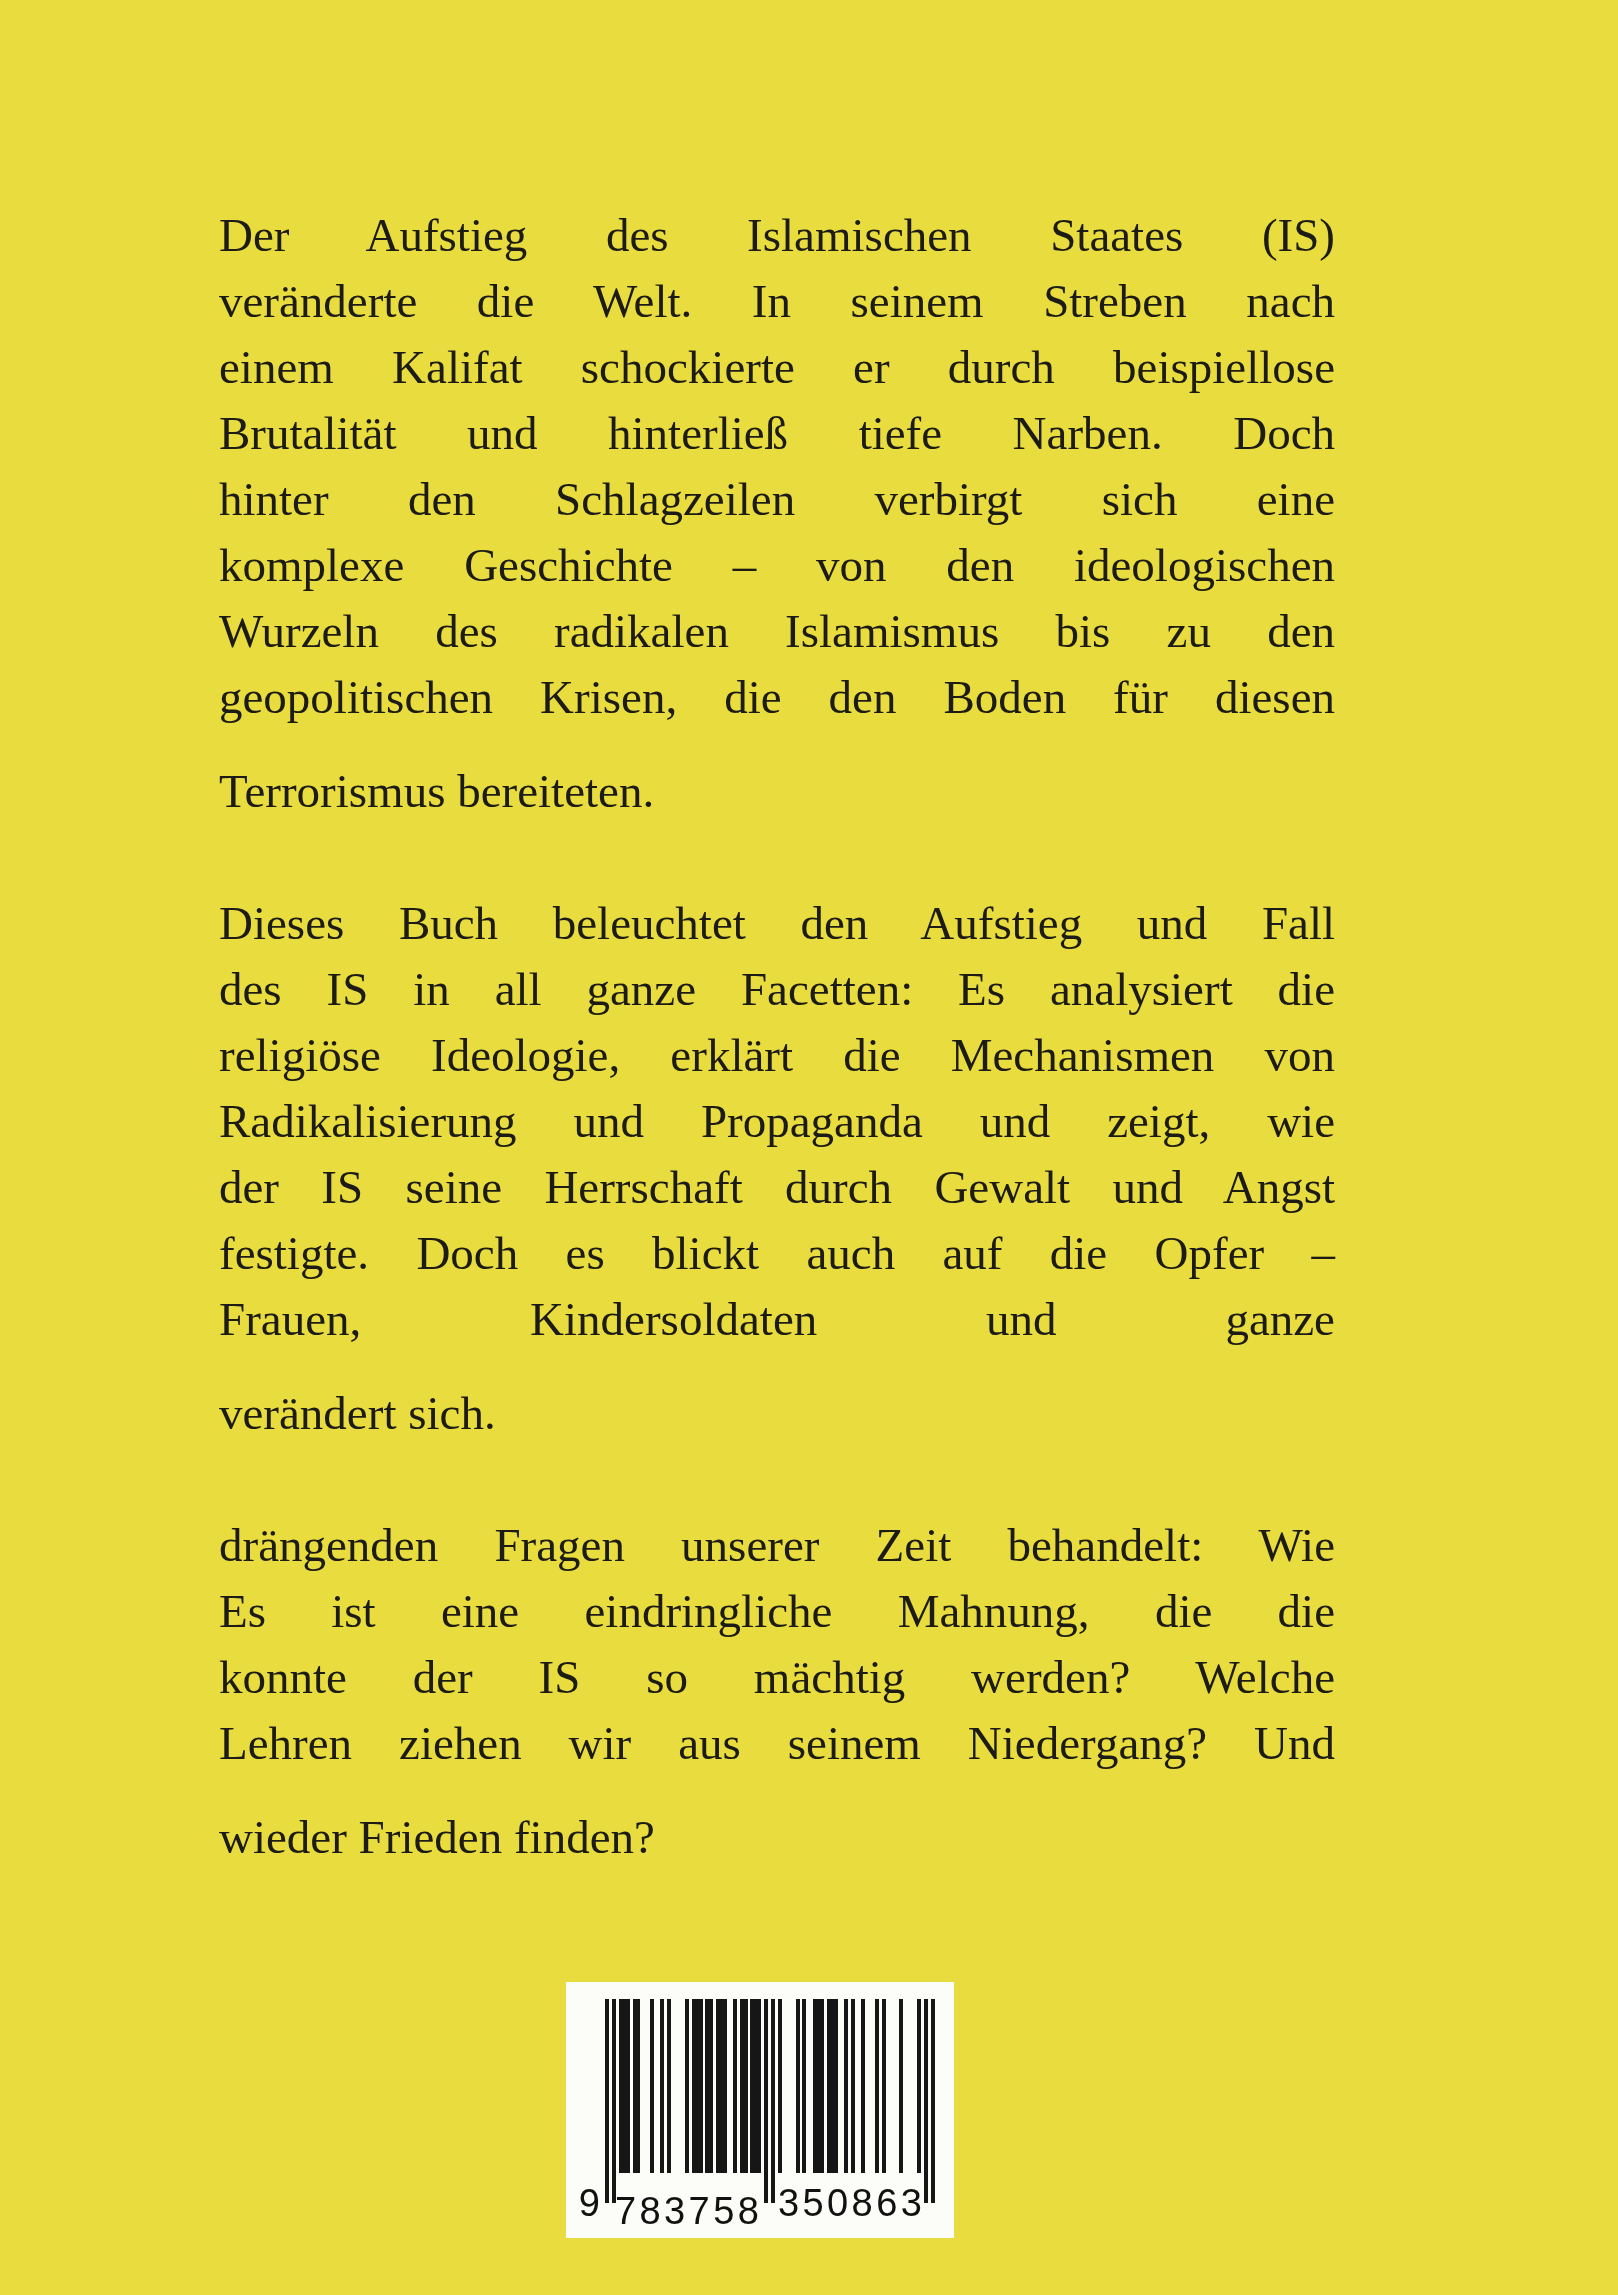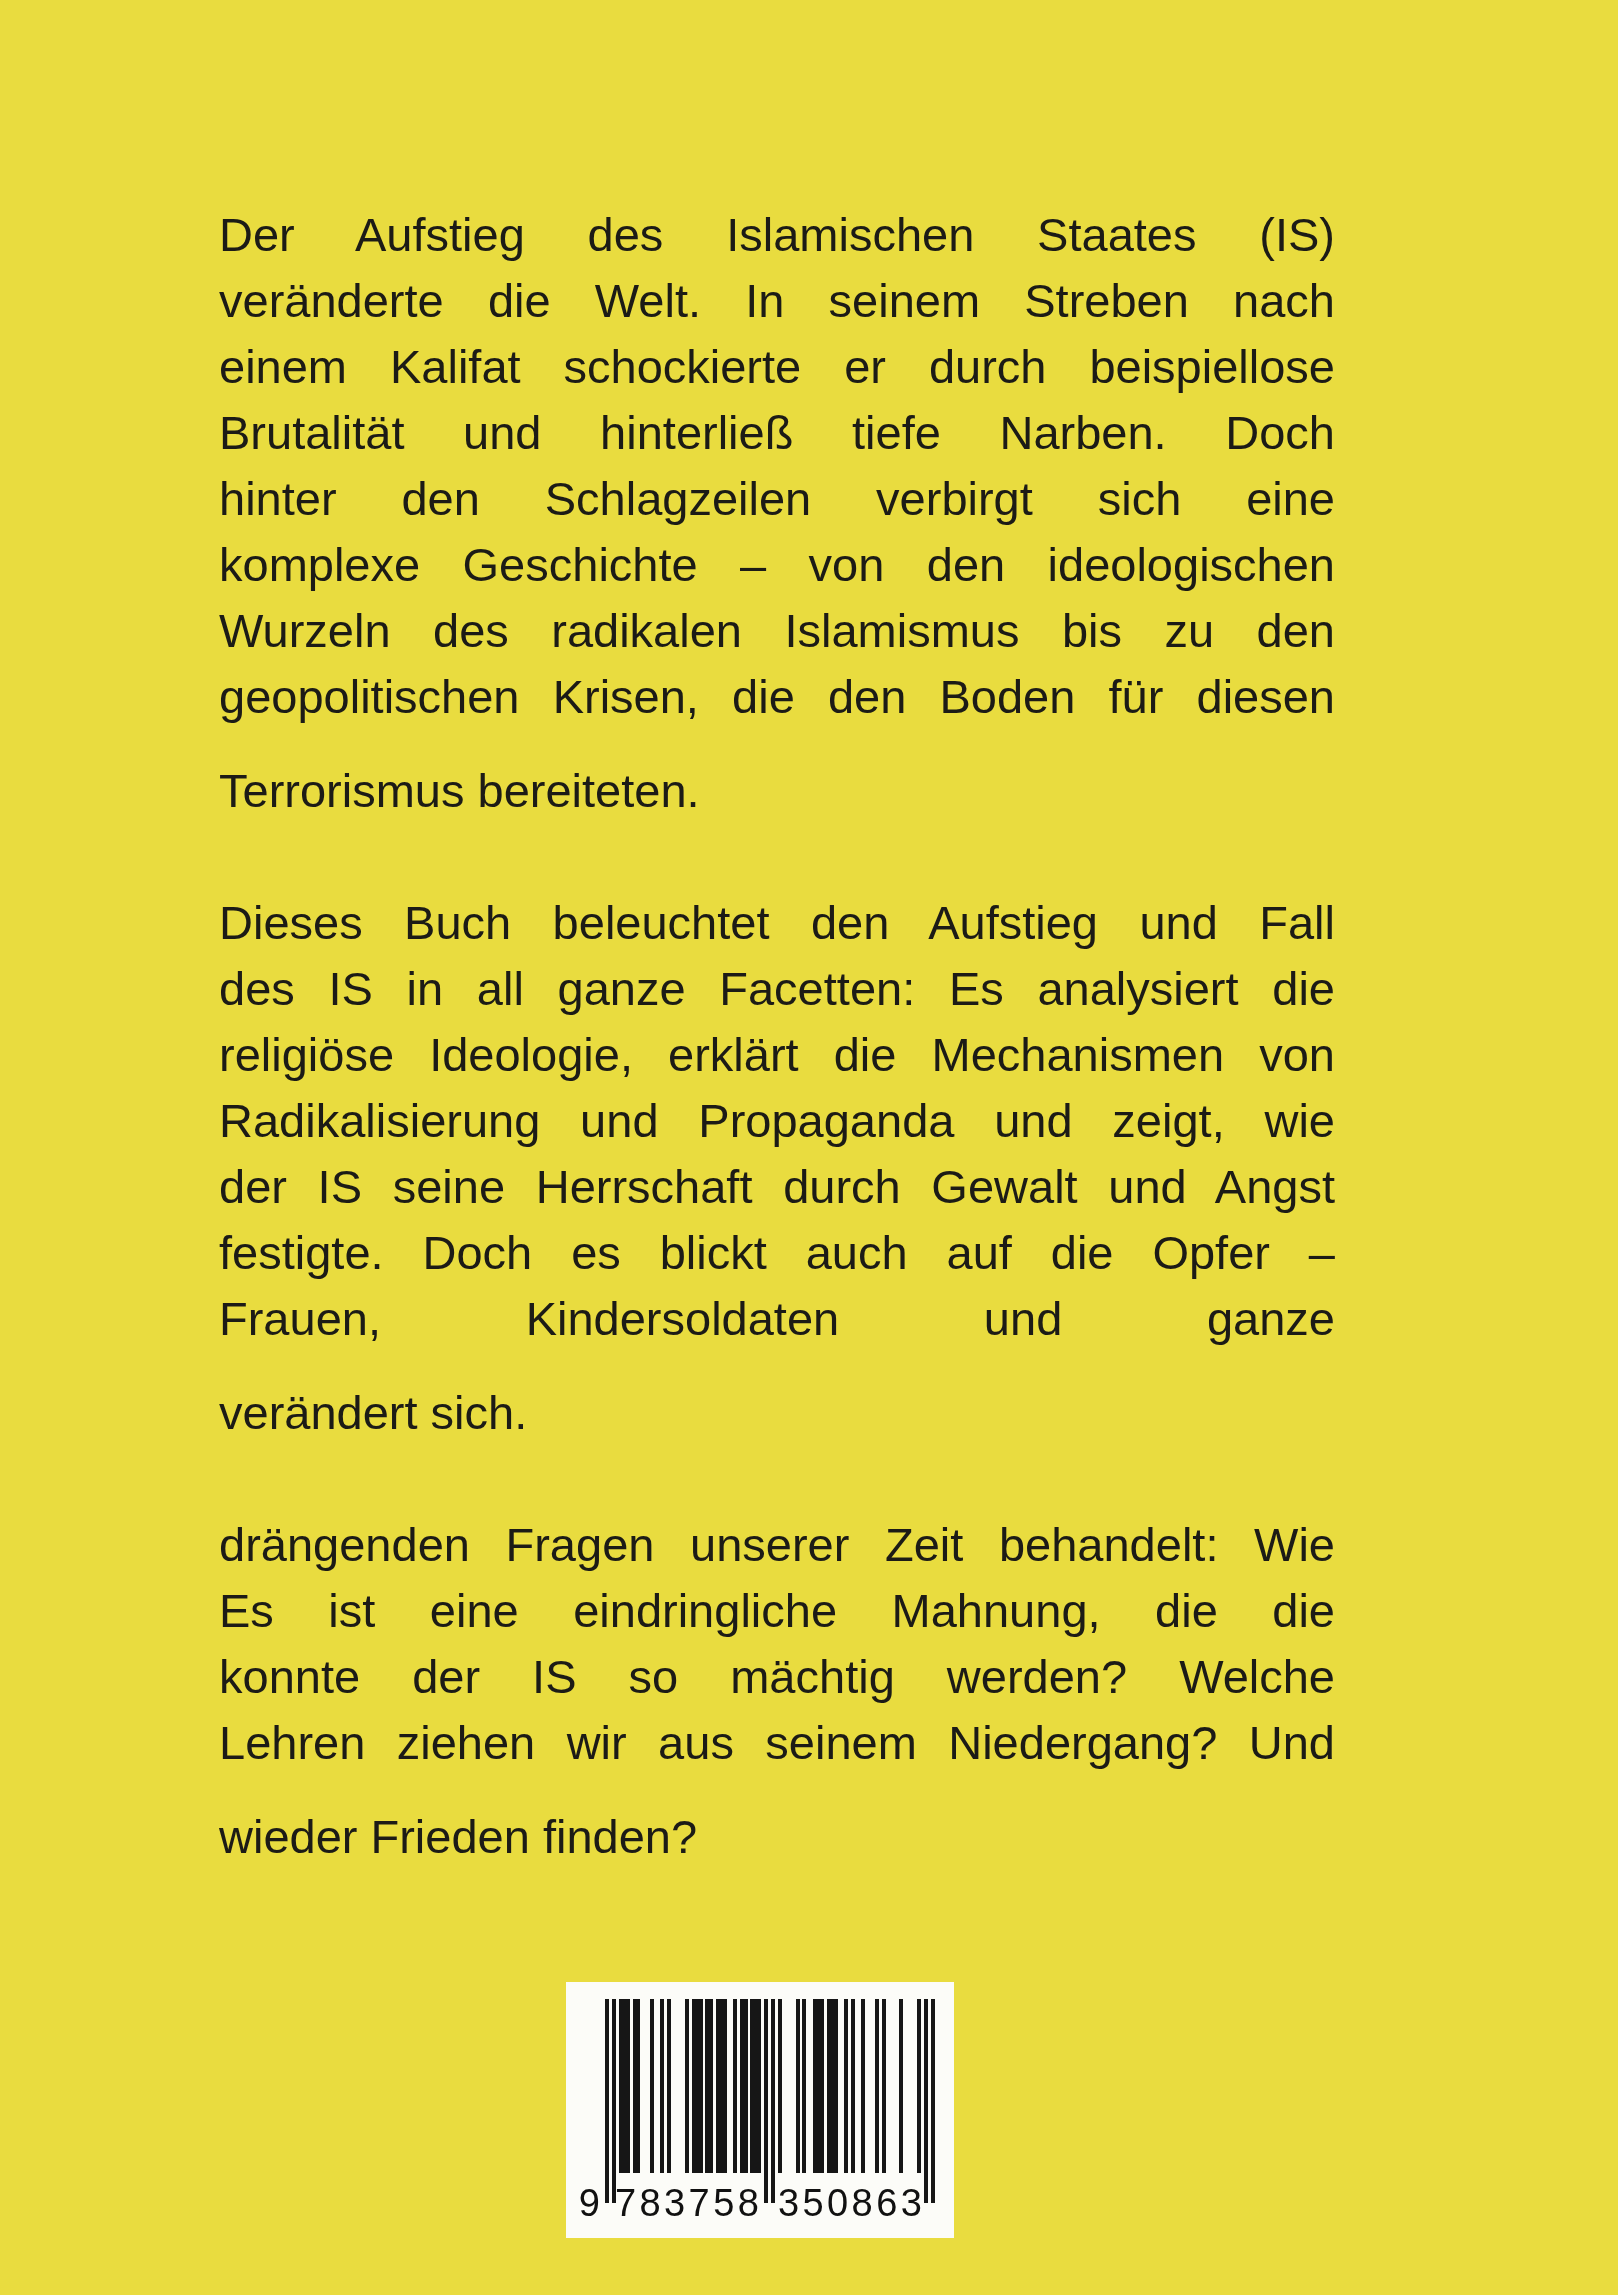--- a/index.html
+++ b/index.html
@@ -24,20 +24,21 @@
     top:202px;
     width:1116px;
     font-size:47px;
     line-height:66px;
     color:var(--ink);
   }
   .paragraph{margin:0 0 66px 0;}
   .line{
     text-align:justify;
     text-align-last:justify;
+    font-family:Liberation Serif, serif;
   }
   .line.last{
     text-align-last:left;
     margin-top:28px;
   }
   .barcode-box{
     position:absolute;
     left:566px;
     top:1982px;
     width:388px;
@@ -58,21 +59,21 @@
   }
   .digit{
     position:absolute;
     top:200px;
     font-size:38px;
     line-height:42px;
     color:#111;
     font-family:"Liberation Sans", sans-serif;
   }
   .digit.first{left:0;width:34px;text-align:right;letter-spacing:0;}
-  .digit.g1{left:49px;width:146px;text-align:center;letter-spacing:3.4px;}
+  .digit.g1{left:49px;width:146px;text-align:center;letter-spacing:3.4px;margin-top:8px;}
   .digit.g2{left:212px;width:146px;text-align:center;letter-spacing:3.4px;}
 </style>
 </head>
 <body>
 
 <div class="page">
   <div class="cover-text">
       <div class="paragraph">
         <div class="line">Der Aufstieg des Islamischen Staates (IS)</div>
         <div class="line">veränderte die Welt. In seinem Streben nach</div>

